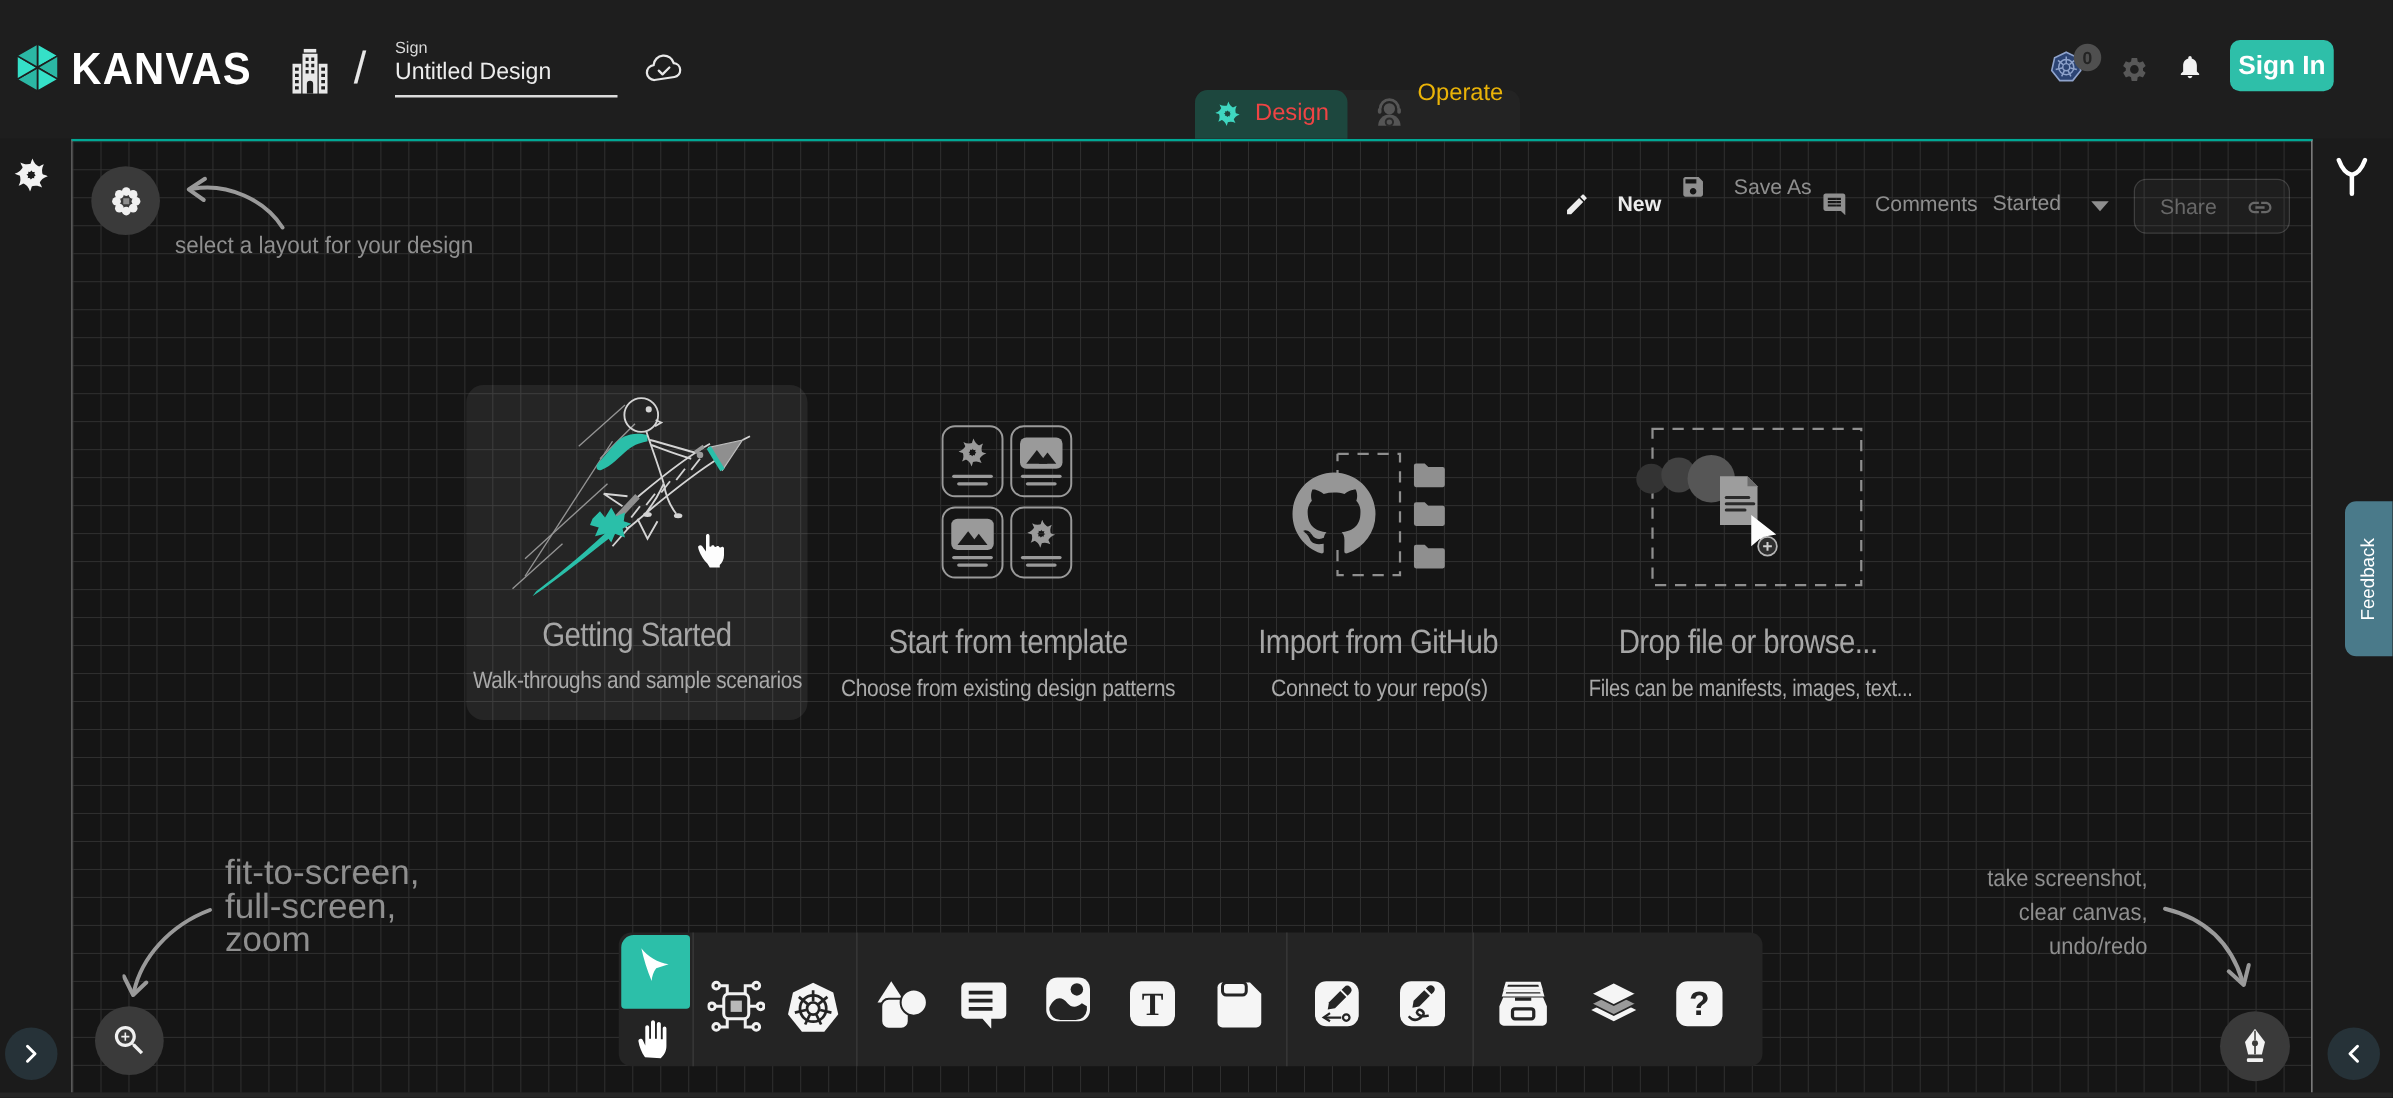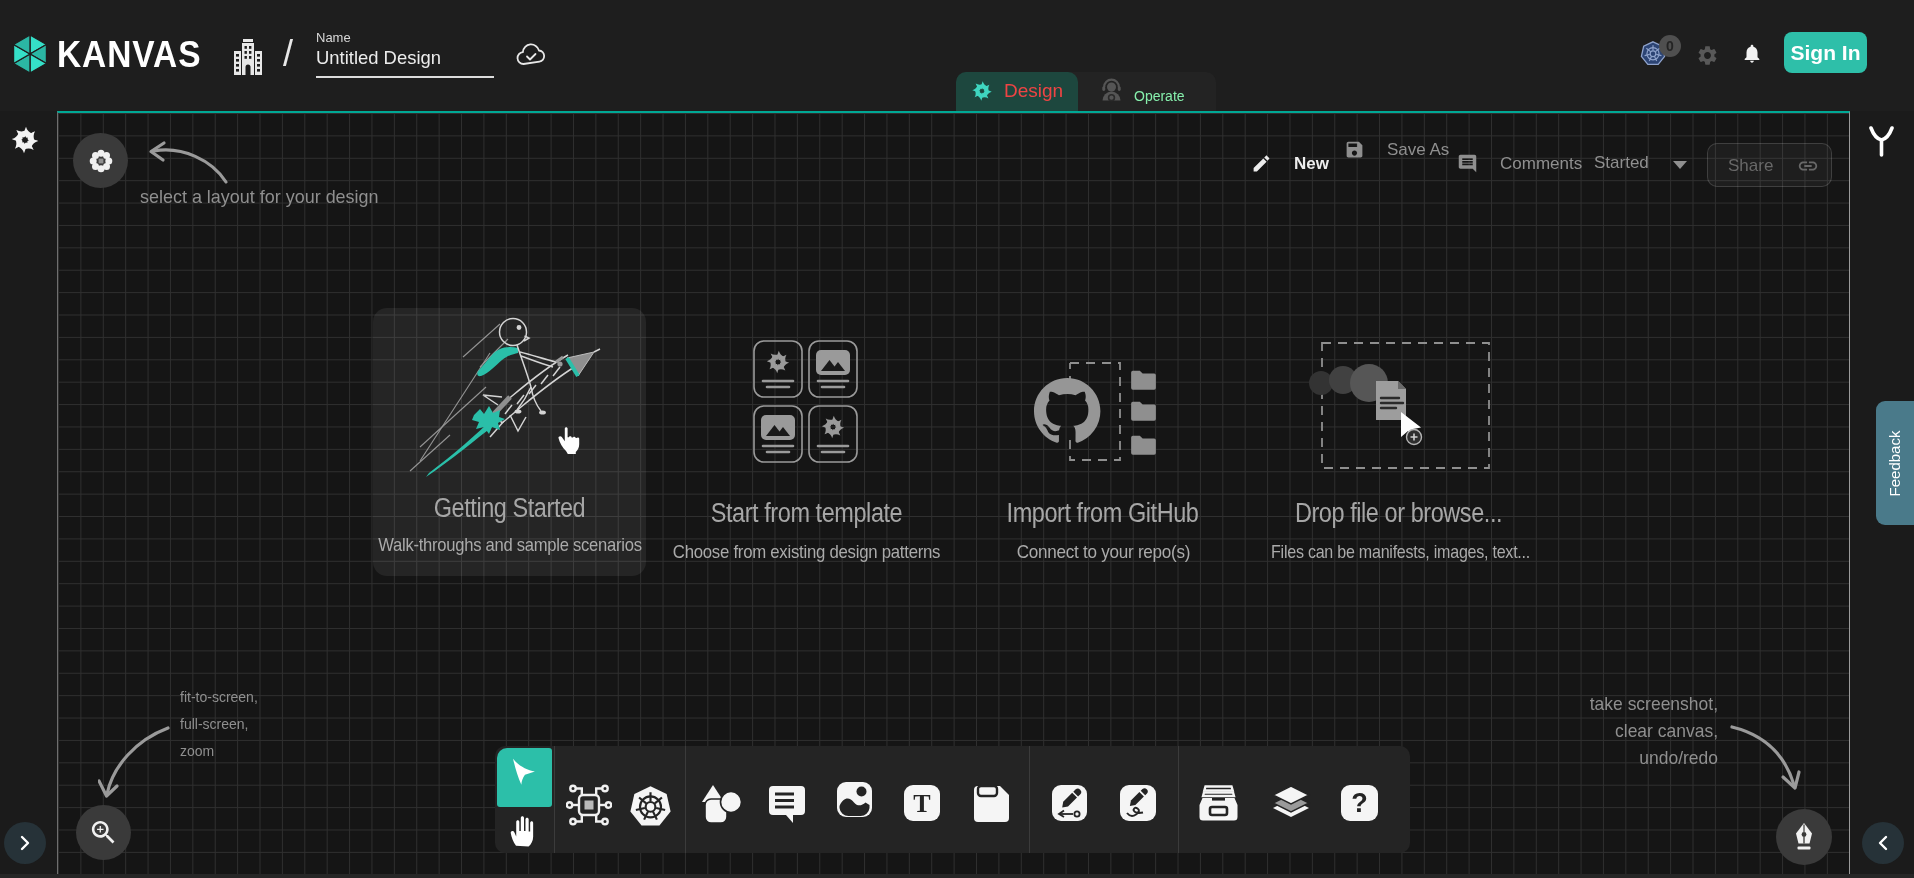--- a/index.html
+++ b/index.html
@@ -86,21 +86,21 @@
           <rect x="3" y="25" width="3" height="2.6"></rect>
           <rect x="3" y="30" width="3" height="2.6"></rect>
         <rect x="24" y="15" width="3" height="2.6"></rect>
           <rect x="24" y="20" width="3" height="2.6"></rect>
           <rect x="24" y="25" width="3" height="2.6"></rect>
           <rect x="24" y="30" width="3" height="2.6"></rect>
         <path d="M12.5 36 v-8 a2.5 2.5 0 0 1 5 0 v8 z"></path>
       </g>
     </svg>
     <div class="abs" style="left:283px;top:33px;color:#e8e8e8;font-size:36px;font-weight:300">/</div>
-    <div class="abs" style="left:316px;top:30px;color:#d8d8d8;font-size:13px">Name</div>
+    <div class="abs" style="left:316px;top:30px;color:#d8d8d8;font-size:13px">Sign</div>
     <div class="abs" style="left:316px;top:47px;color:#ececec;font-size:19px;transform:scaleX(0.97);transform-origin:left">Untitled Design</div>
     <div class="abs" style="left:316px;top:76px;width:178px;height:1.5px;background:#dcdcdc"></div>
 
     <svg class="abs" style="left:516px;top:43px" width="30" height="24" viewBox="0 0 30 24">
       <path d="M7.5 21 a6 6 0 0 1 -0.6 -11.97 A8.2 8.2 0 0 1 23 7.5 a5.6 5.6 0 0 1 0.5 11.1 L7.5 21 z" fill="none" stroke="#e8e8e8" stroke-width="1.8"></path>
       <path d="M11 13.5 l3 3 l5.5 -5.5" fill="none" stroke="#e8e8e8" stroke-width="1.8" stroke-linecap="round" stroke-linejoin="round"></path>
     </svg>
 
     <div class="abs" style="left:956px;top:72px;width:260px;height:39px;background:#232323;border-radius:10px 10px 0 0"></div>
     <div class="abs" style="left:956px;top:72px;width:122px;height:39px;background:#1d473e;border-radius:10px 10px 0 0"></div>
@@ -111,21 +111,21 @@
     <svg class="abs" style="left:1098px;top:78px" width="27" height="27" viewBox="0 0 24 24">
       <g fill="#555">
         <circle cx="12" cy="8" r="4"></circle>
         <path d="M4 20 a8 8 0 0 1 16 0 z"></path>
         <path d="M5.5 8 a6.5 6.5 0 0 1 13 0" fill="none" stroke="#555" stroke-width="2"></path>
         <rect x="3.8" y="7.5" width="2.6" height="4" rx="1.2"></rect>
           <rect x="17.6" y="7.5" width="2.6" height="4" rx="1.2"></rect>
         <circle cx="12" cy="17.5" r="2.6" fill="none" stroke="#2a2a2a" stroke-width="1.4"></circle>
       </g>
     </svg>
-    <div class="abs" style="left:1134px;top:88px;color:#86efac;font-size:14px">Operate</div>
+    <div class="abs" style="left:1134px;top:64px;color:#eab308;font-size:19px">Operate</div>
 
     <svg class="abs" style="left:1640px;top:40px" width="26" height="27" viewBox="0 0 24 24">
         <use href="#hept" fill="#2c4474" stroke="#8fa3cc" stroke-width="1.2"></use>
         <use href="#wheel" stroke="#8fa3cc" stroke-width="1.1"></use>
       </svg>
     <div class="abs" style="left:1659px;top:35px;width:22px;height:22px;border-radius:50%;background:#4f4f4f;color:#242424;font-size:14px;font-weight:700;display:flex;align-items:center;justify-content:center">0</div>
     <svg class="abs" style="left:1696px;top:44px" width="23" height="23" viewBox="0 0 24 24">
         <path id="gearp" fill="#585858" d="M19.14 12.94c.04-.3.06-.61.06-.94 0-.32-.02-.64-.07-.94l2.03-1.58c.18-.14.23-.41.12-.61l-1.92-3.32c-.12-.22-.37-.29-.59-.22l-2.39.96c-.5-.38-1.03-.7-1.62-.94l-.36-2.54c-.04-.24-.24-.41-.48-.41h-3.84c-.24 0-.43.17-.47.41l-.36 2.54c-.59.24-1.13.57-1.62.94l-2.39-.96c-.22-.08-.47 0-.59.22L2.74 8.87c-.12.21-.08.47.12.61l2.03 1.58c-.05.3-.09.63-.09.94s.02.64.07.94l-2.03 1.58c-.18.14-.23.41-.12.61l1.92 3.32c.12.22.37.29.59.22l2.39-.96c.5.38 1.03.7 1.62.94l.36 2.54c.05.24.24.41.48.41h3.84c.24 0 .44-.17.47-.41l.36-2.54c.59-.24 1.13-.56 1.62-.94l2.39.96c.22.08.47 0 .59-.22l1.92-3.32c.12-.22.07-.47-.12-.61l-2.01-1.58zM12 15.6c-1.98 0-3.6-1.62-3.6-3.6s1.62-3.6 3.6-3.6 3.6 1.62 3.6 3.6-1.62 3.6-3.6 3.6z"></path>
       </svg>
     <svg class="abs" style="left:1741px;top:42px" width="22" height="23" viewBox="0 0 24 24">
@@ -335,21 +335,21 @@
           <line x1="81" y1="68" x2="96" y2="68"></line>
       </g>
       <path d="M101 72 L101 97 L108 91 L112 100 L117 97.5 L113 89 L121 87.5 Z" fill="#fdfdfd"></path>
       <circle cx="114" cy="97" r="7.5" fill="#2e2e2e" stroke="#b5b5b5" stroke-width="1.4"></circle>
       <path d="M110.5 97 h7 M114 93.5 v7" stroke="#cfcfcf" stroke-width="1.6"></path>
     </svg>
   </div>
   <div class="title" style="left:1262px;top:498px;width:273px">Drop file or browse...</div>
   <div class="subtitle" style="left:1234px;top:541px;width:333px;transform:scaleX(0.846)">Files can be manifests, images, text...</div>
 
-  <div class="abs gtxt" style="left:180px;top:684px;font-size:14px;line-height:27px">fit-to-screen,<br>full-screen,<br>zoom</div>
+  <div class="abs gtxt" style="left:180px;top:684px;font-size:28px;line-height:27px">fit-to-screen,<br>full-screen,<br>zoom</div>
   <svg class="abs" style="left:98px;top:718px" width="75" height="90" viewBox="0 0 75 90">
     <path d="M70 10 C38 22 15 48 9 76" fill="none" stroke="#9a9a9a" stroke-width="3.2" stroke-linecap="round"></path>
     <path d="M1 63 L8.5 78 L19 68" fill="none" stroke="#9a9a9a" stroke-width="3.2" stroke-linecap="round" stroke-linejoin="round"></path>
   </svg>
   <div class="circbtn" style="left:76px;top:805px;width:55px;height:55px">
     <svg width="31" height="31" viewBox="0 0 24 24">
         <path id="zoomp" fill="#f0f0f0" d="M15.5 14h-.79l-.28-.27C15.41 12.59 16 11.11 16 9.5 16 5.91 13.09 3 9.5 3S3 5.91 3 9.5 5.91 16 9.5 16c1.61 0 3.09-.59 4.23-1.57l.27.28v.79l5 4.99L20.49 19l-4.99-5zm-6 0C7.01 14 5 11.99 5 9.5S7.01 5 9.5 5 14 7.01 14 9.5 11.99 14 9.5 14zm2.5-4h-2v2H9v-2H7V9h2V7h1v2h2v1z"></path>
       </svg>
   </div>
   <div class="abs gtxt" style="left:1518px;top:690px;font-size:19px;line-height:27px;width:200px;text-align:right;transform:scaleX(0.92);transform-origin:right">take screenshot,<br>clear canvas,<br>undo/redo</div>

